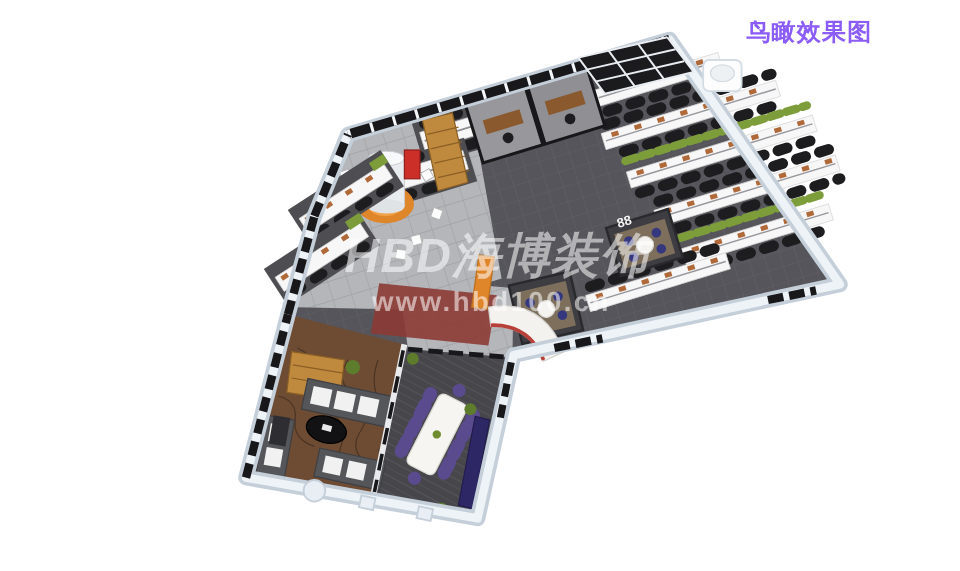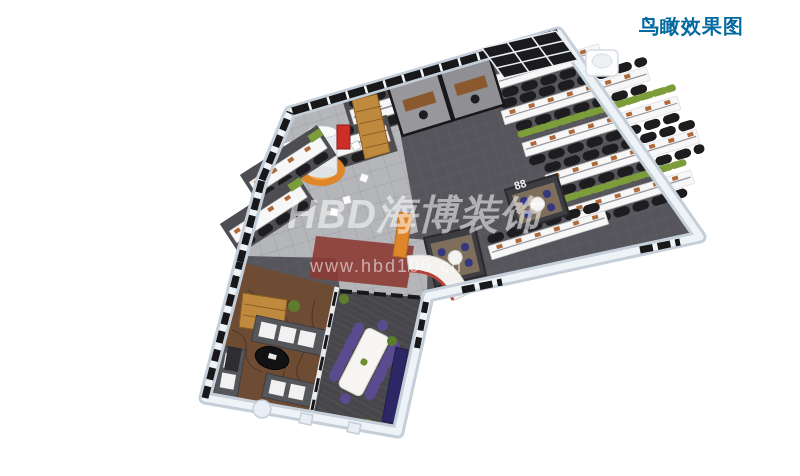--- a/index.html
+++ b/index.html
@@ -3,35 +3,35 @@
 <meta charset="utf-8">
 <style>
   html,body{margin:0;padding:0;}
   body{
     width:800px;height:476px;position:relative;overflow:hidden;
     background:var(--background,#ffffff);
     font-family:"Liberation Sans", sans-serif;
   }
   .stage{position:absolute;inset:0;}
   .page-title{
-    position:absolute;top:13px;left:639px;width:150px;
-    font-size:20px;font-weight:600;color:#0369a1;letter-spacing:1px;
+    position:absolute;top:13px;left:622px;width:150px;
+    font-size:20px;font-weight:600;color:#8b5cf6;letter-spacing:1px;
     font-family:"Liberation Sans", sans-serif;
   }
   .watermark{
     position:absolute;left:284px;top:192px;width:260px;
     color:var(--watermark,rgba(255,255,255,0.55));
     pointer-events:none;
   }
   .watermark .brand{
     font-size:40px;font-weight:700;font-style:italic;letter-spacing:1px;
     white-space:nowrap;line-height:1.1;text-align:center;
   }
   .watermark .url{
-    font-size:18px;font-weight:400;letter-spacing:2px;margin-top:20px;
+    font-size:23px;font-weight:700;letter-spacing:2px;margin-top:2px;
     padding-left:26px;white-space:nowrap;
   }
 </style>
 </head>
 <body>
 
 <div class="stage">
 <svg width="800" height="476" viewBox="0 0 800 476">
   <defs>
     <pattern id="tileGrid" width="16" height="16" patternUnits="userSpaceOnUse" patternTransform="rotate(-17)">

